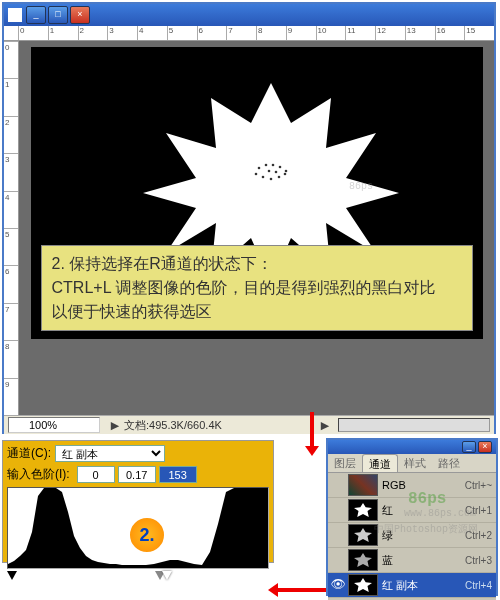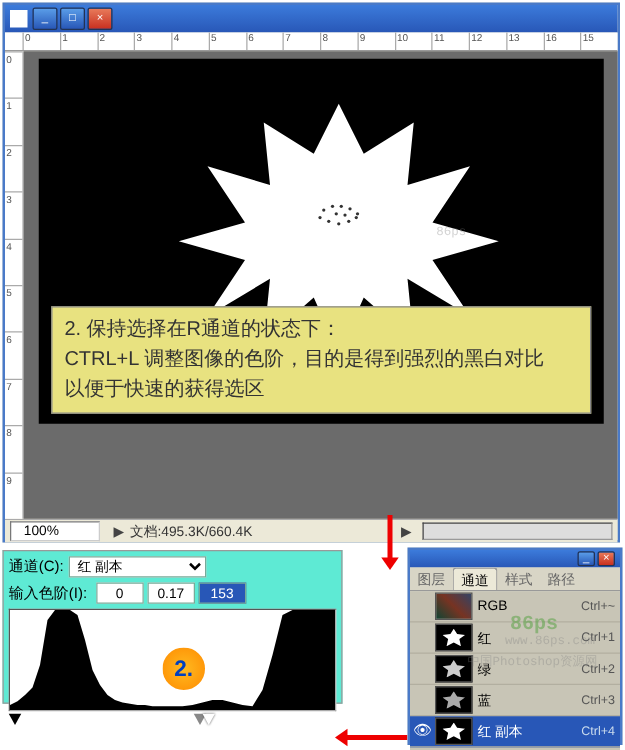--- a/index.html
+++ b/index.html
@@ -99,33 +99,33 @@
 }
 .status-bar {
   height: 18px;
   background: #ece9d8;
   border-top: 1px solid #aaa;
   display: flex;
   align-items: center;
   font-size: 11px;
   padding: 0 4px;
 }
-.status-bar .zoom { width: 50px; border: 1px inset #ccc; background: #fff; padding: 1px 10px; margin-right: 6px; }
+.status-bar .zoom { width: 50px; border: 1px inset #ccc; background: #fff; padding: 1px 20px; margin-right: 6px; }
 .status-bar .docinfo { flex: 1; color: #333; }
 .status-bar .arrows { width: 18px; text-align: center; color: #444; }
 .scrollbar-trough { width: 150px; height: 12px; background: #ddd; border: 1px inset #999; margin-left: 4px; }
 
 
 .levels-dialog {
   position: absolute;
   top: 440px; left: 2px;
   width: 272px;
   height: 123px;
   border: 1px solid #999;
-  background: #5eead4;
+  background: #eab308;
   padding: 4px;
   box-sizing: border-box;
 }
 .levels-row { display: flex; align-items: center; margin-bottom: 4px; font-size: 12px; }
 .levels-row label { margin-right: 4px; }
 .levels-row select, .levels-row input {
   border: 1px solid #7a9; background: #fff; font-size: 11px;
   height: 17px; box-sizing: border-box; padding: 0 2px;
 }
 .levels-row select { width: 110px; }

